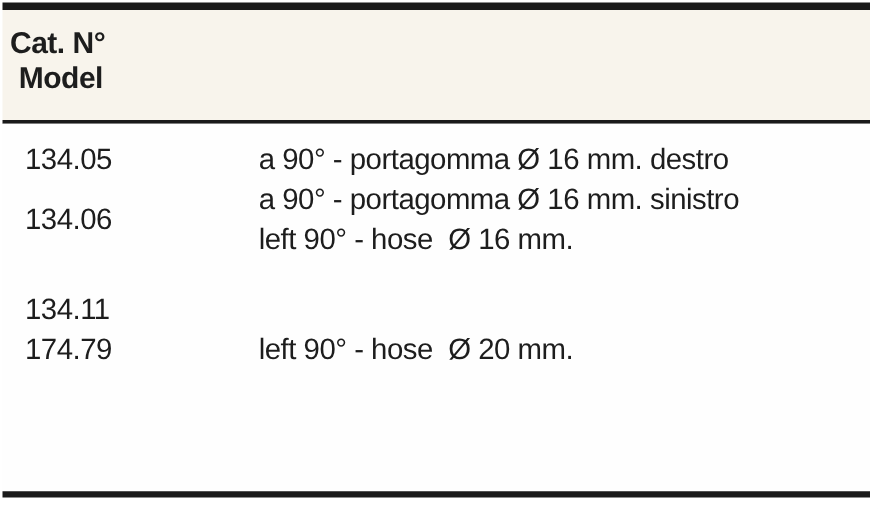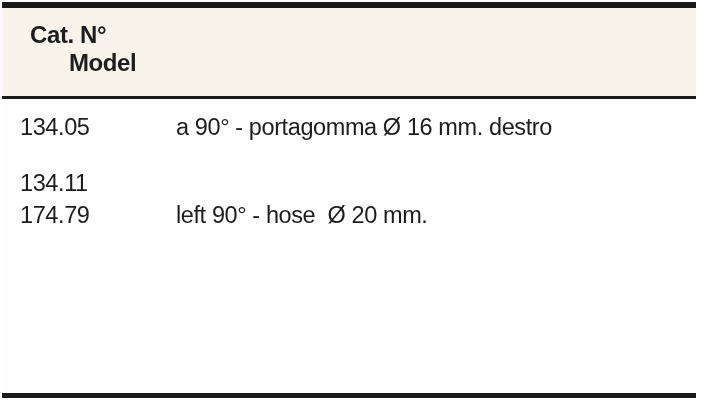--- a/index.html
+++ b/index.html
@@ -27,49 +27,49 @@
   .rule {
     width: 100%;
     background: var(--rule-color);
   }
   .rule-top { height: 6px; }
   .rule-mid { height: 3px; }
   .rule-bottom { height: 5px; }
   .table-header {
     background: var(--header-bg);
     height: 88px;
-    padding: 13px 0 0 28px;
+    padding: 13px 0 0 6px;
     font-size: 24px;
     font-weight: 700;
     line-height: 28px;
     letter-spacing: -0.4px;
   }
   .table-header .model-line {
     padding-left: 7px;
-    margin-left: 32px;
   }
   .table-body {
     background: var(--body-bg);
     height: 294px;
     padding-top: 12px;
     font-size: 23.5px;
     line-height: 32px;
     letter-spacing: -0.4px;
   }
   .row {
     display: flex;
     align-items: center;
   }
   .code-cell {
     width: 174px;
     flex: 0 0 174px;
     padding-left: 18px;
   }
   .desc-cell {
     flex: 1 1 auto;
+    margin-left: 31px;
   }
   .desc-line {
     white-space: pre-wrap;
   }
   .group-gap {
     height: 24px;
   }
 </style>
 </head>
 <body>
@@ -87,20 +87,27 @@
 
   <div class="table-body">
 
     <div class="group">
       <div class="row">
         <div class="code-cell">134.05</div>
         <div class="desc-cell">
           <div class="desc-line">a 90° - portagomma Ø 16 mm. destro</div>
         </div>
       </div>
+      <div class="row">
+        <div class="code-cell">134.06</div>
+        <div class="desc-cell">
+          <div class="desc-line">a 90° - portagomma Ø 16 mm. sinistro</div>
+          <div class="desc-line">left 90° - hose  Ø 16 mm.</div>
+        </div>
+      </div>
     </div>
 
     <div class="group-gap"></div>
 
     <div class="group">
       <div class="row">
         <div class="code-cell">134.11</div>
       </div>
       <div class="row">
         <div class="code-cell">174.79</div>

